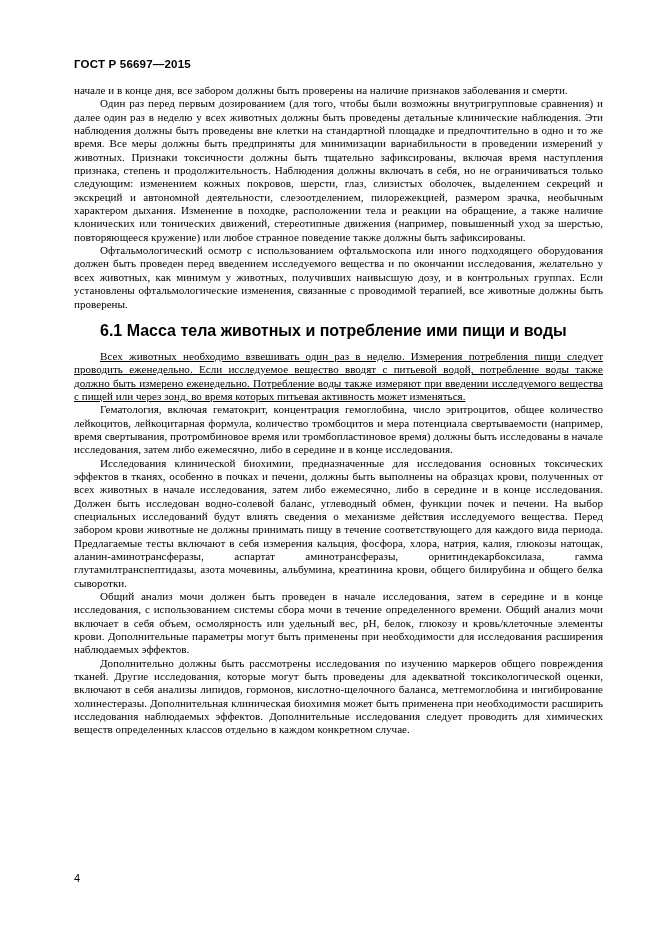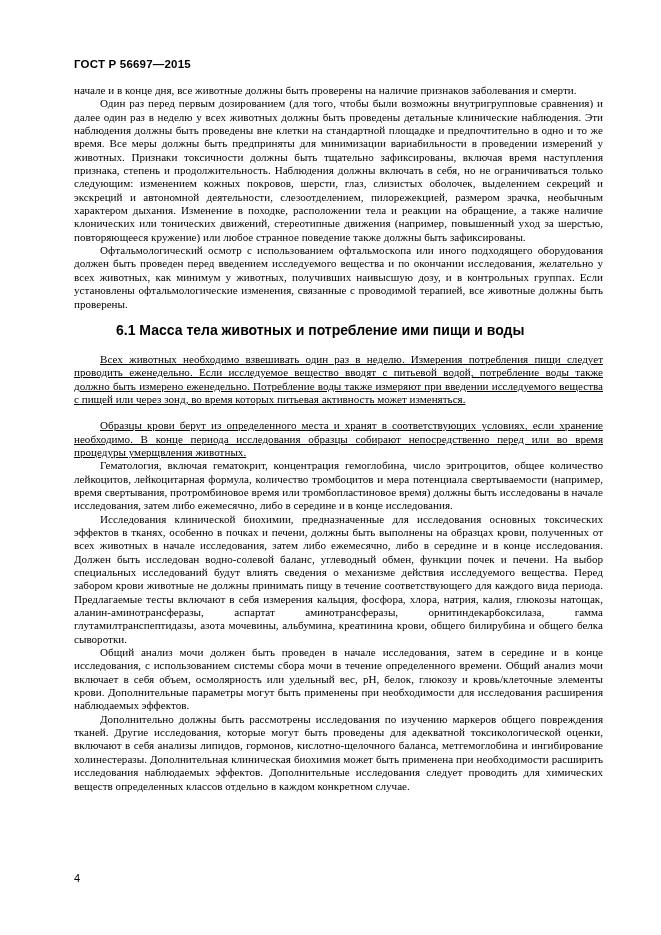--- a/index.html
+++ b/index.html
@@ -44,23 +44,23 @@
     font-size: 11.1px;
     line-height: 13.35px;
     text-align: justify;
     text-justify: inter-word;
     hyphens: manual;
   }
   p.ind {
     text-indent: 26px;
   }
   h2 {
-    margin: 16px;
+    margin: 0;
     font-family: "Liberation Sans", sans-serif;
-    font-size: 14px;
+    font-size: 16px;
     font-weight: bold;
     text-indent: 26px;
     line-height: 13px;
   }
   .gap-sec-before { margin-top: 13px; }
   .gap-sec-after { margin-top: 13px; text-decoration: underline; }
   .pagenum {
     position: absolute;
     left: 74px;
     top: 872px;
@@ -69,26 +69,25 @@
   }
 </style>
 </head>
 <body>
 
 <div class="page">
 
   <div class="header">ГОСТ Р 56697—2015</div>
 
   <div class="content">
-    <p>начале и в конце дня, все животные должны быть проверены на наличие признаков заболевания и смерти.</p>
+    <p>начале и в конце дня, все забором должны быть проверены на наличие признаков заболевания и смерти.</p>
     <p class="ind">Один раз перед первым дозированием (для того, чтобы были возможны внутригрупповые сравнения) и далее один раз в неделю у всех животных должны быть проведены детальные клинические наблюдения. Эти наблюдения должны быть проведены вне клетки на стандартной площадке и предпочтительно в одно и то же время. Все меры должны быть предприняты для минимизации вариабильности в проведении измерений у животных. Признаки токсичности должны быть тщательно зафиксированы, включая время наступления признака, степень и продолжительность. Наблюдения должны включать в себя, но не ограничиваться только следующим: изменением кожных покровов, шерсти, глаз, слизистых оболочек, выделением секреций и экскреций и автономной деятельности, слезоотделением, пилорежекцией, размером зрачка, необычным характером дыхания. Изменение в походке, расположении тела и реакции на обращение, а также наличие клонических или тонических движений, стереотипные движения (например, повышенный уход за шерстью, повторяющееся кружение) или любое странное поведение также должны быть зафиксированы.</p>
     <p class="ind">Офтальмологический осмотр с использованием офтальмоскопа или иного подходящего оборудования должен быть проведен перед введением исследуемого вещества и по окончании исследования, желательно у всех животных, как минимум у животных, получивших наивысшую дозу, и в контрольных группах. Если установлены офтальмологические изменения, связанные с проводимой терапией, все животные должны быть проверены.</p>
     <h2 class="gap-sec-before">6.1 Масса тела животных и потребление ими пищи и воды</h2>
     <p class="ind gap-sec-after">Всех животных необходимо взвешивать один раз в неделю. Измерения потребления пищи следует проводить еженедельно. Если исследуемое вещество вводят с питьевой водой, потребление воды также должно быть измерено еженедельно. Потребление воды также измеряют при введении исследуемого вещества с пищей или через зонд, во время которых питьевая активность может изменяться.</p>
-    <p class="ind gap-sec-after">Образцы крови берут из определенного места и хранят в соответствующих условиях, если хранение необходимо. В конце периода исследования образцы собирают непосредственно перед или во время процедуры умерщвления животных.</p>
     <p class="ind">Гематология, включая гематокрит, концентрация гемоглобина, число эритроцитов, общее количество лейкоцитов, лейкоцитарная формула, количество тромбоцитов и мера потенциала свертываемости (например, время свертывания, протромбиновое время или тромбопластиновое время) должны быть исследованы в начале исследования, затем либо ежемесячно, либо в середине и в конце исследования.</p>
     <p class="ind">Исследования клинической биохимии, предназначенные для исследования основных токсических эффектов в тканях, особенно в почках и печени, должны быть выполнены на образцах крови, полученных от всех животных в начале исследования, затем либо ежемесячно, либо в середине и в конце исследования. Должен быть исследован водно-солевой баланс, углеводный обмен, функции почек и печени. На выбор специальных исследований будут влиять сведения о механизме действия исследуемого вещества. Перед забором крови животные не должны принимать пищу в течение соответствующего для каждого вида периода. Предлагаемые тесты включают в себя измерения кальция, фосфора, хлора, натрия, калия, глюкозы натощак, аланин-аминотрансферазы, аспартат аминотрансферазы, орнитиндекарбоксилаза, гамма глутамилтранспептидазы, азота мочевины, альбумина, креатинина крови, общего билирубина и общего белка сыворотки.</p>
     <p class="ind">Общий анализ мочи должен быть проведен в начале исследования, затем в середине и в конце исследования, с использованием системы сбора мочи в течение определенного времени. Общий анализ мочи включает в себя объем, осмолярность или удельный вес, рН, белок, глюкозу и кровь/клеточные элементы крови. Дополнительные параметры могут быть применены при необходимости для исследования расширения наблюдаемых эффектов.</p>
     <p class="ind">Дополнительно должны быть рассмотрены исследования по изучению маркеров общего повреждения тканей. Другие исследования, которые могут быть проведены для адекватной токсикологической оценки, включают в себя анализы липидов, гормонов, кислотно-щелочного баланса, метгемоглобина и ингибирование холинестеразы. Дополнительная клиническая биохимия может быть применена при необходимости расширить исследования наблюдаемых эффектов. Дополнительные исследования следует проводить для химических веществ определенных классов отдельно в каждом конкретном случае.</p>
   </div>
 
   <div class="pagenum">4</div>
 
 </div>
 

